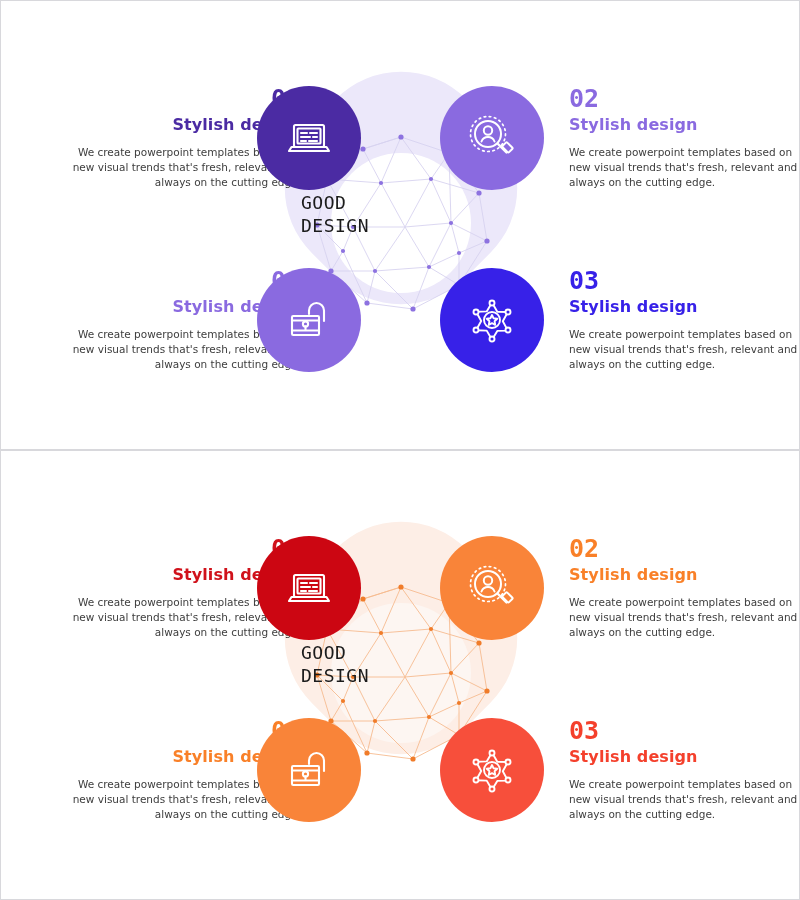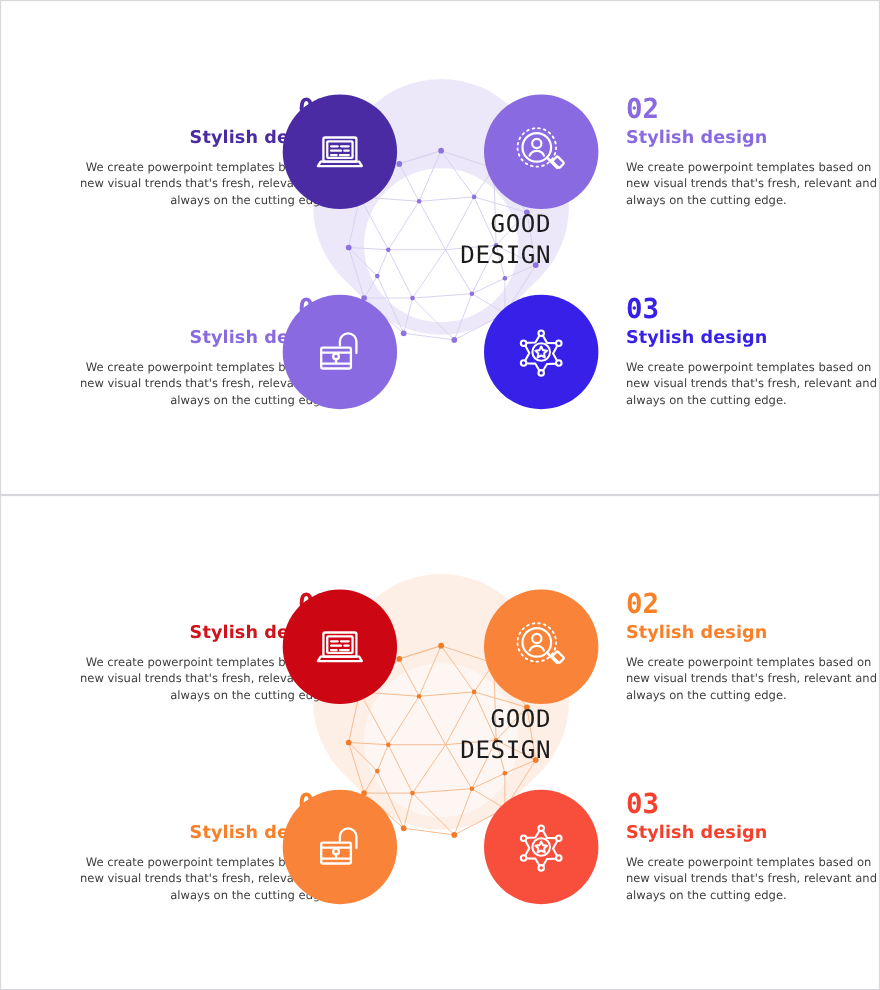--- a/index.html
+++ b/index.html
@@ -44,23 +44,23 @@
   .mesh {
     position: absolute;
     left: 308px; top: 130px;
     width: 184px; height: 184px;
   }
 
   .center-text {
     position: absolute;
     left: 300px; top: 190px;
     width: 200px;
-    text-align: right;
+    text-align: left;
     font-family: "DejaVu Sans Mono", monospace;
-    font-size: 22px;
+    font-size: 18px;
     font-weight: 400;
     letter-spacing: 0.5px;
     line-height: 1.28;
     color: #1b1b1b;
     z-index: 6;
   }
 
   
   .circle {
     position: absolute;

